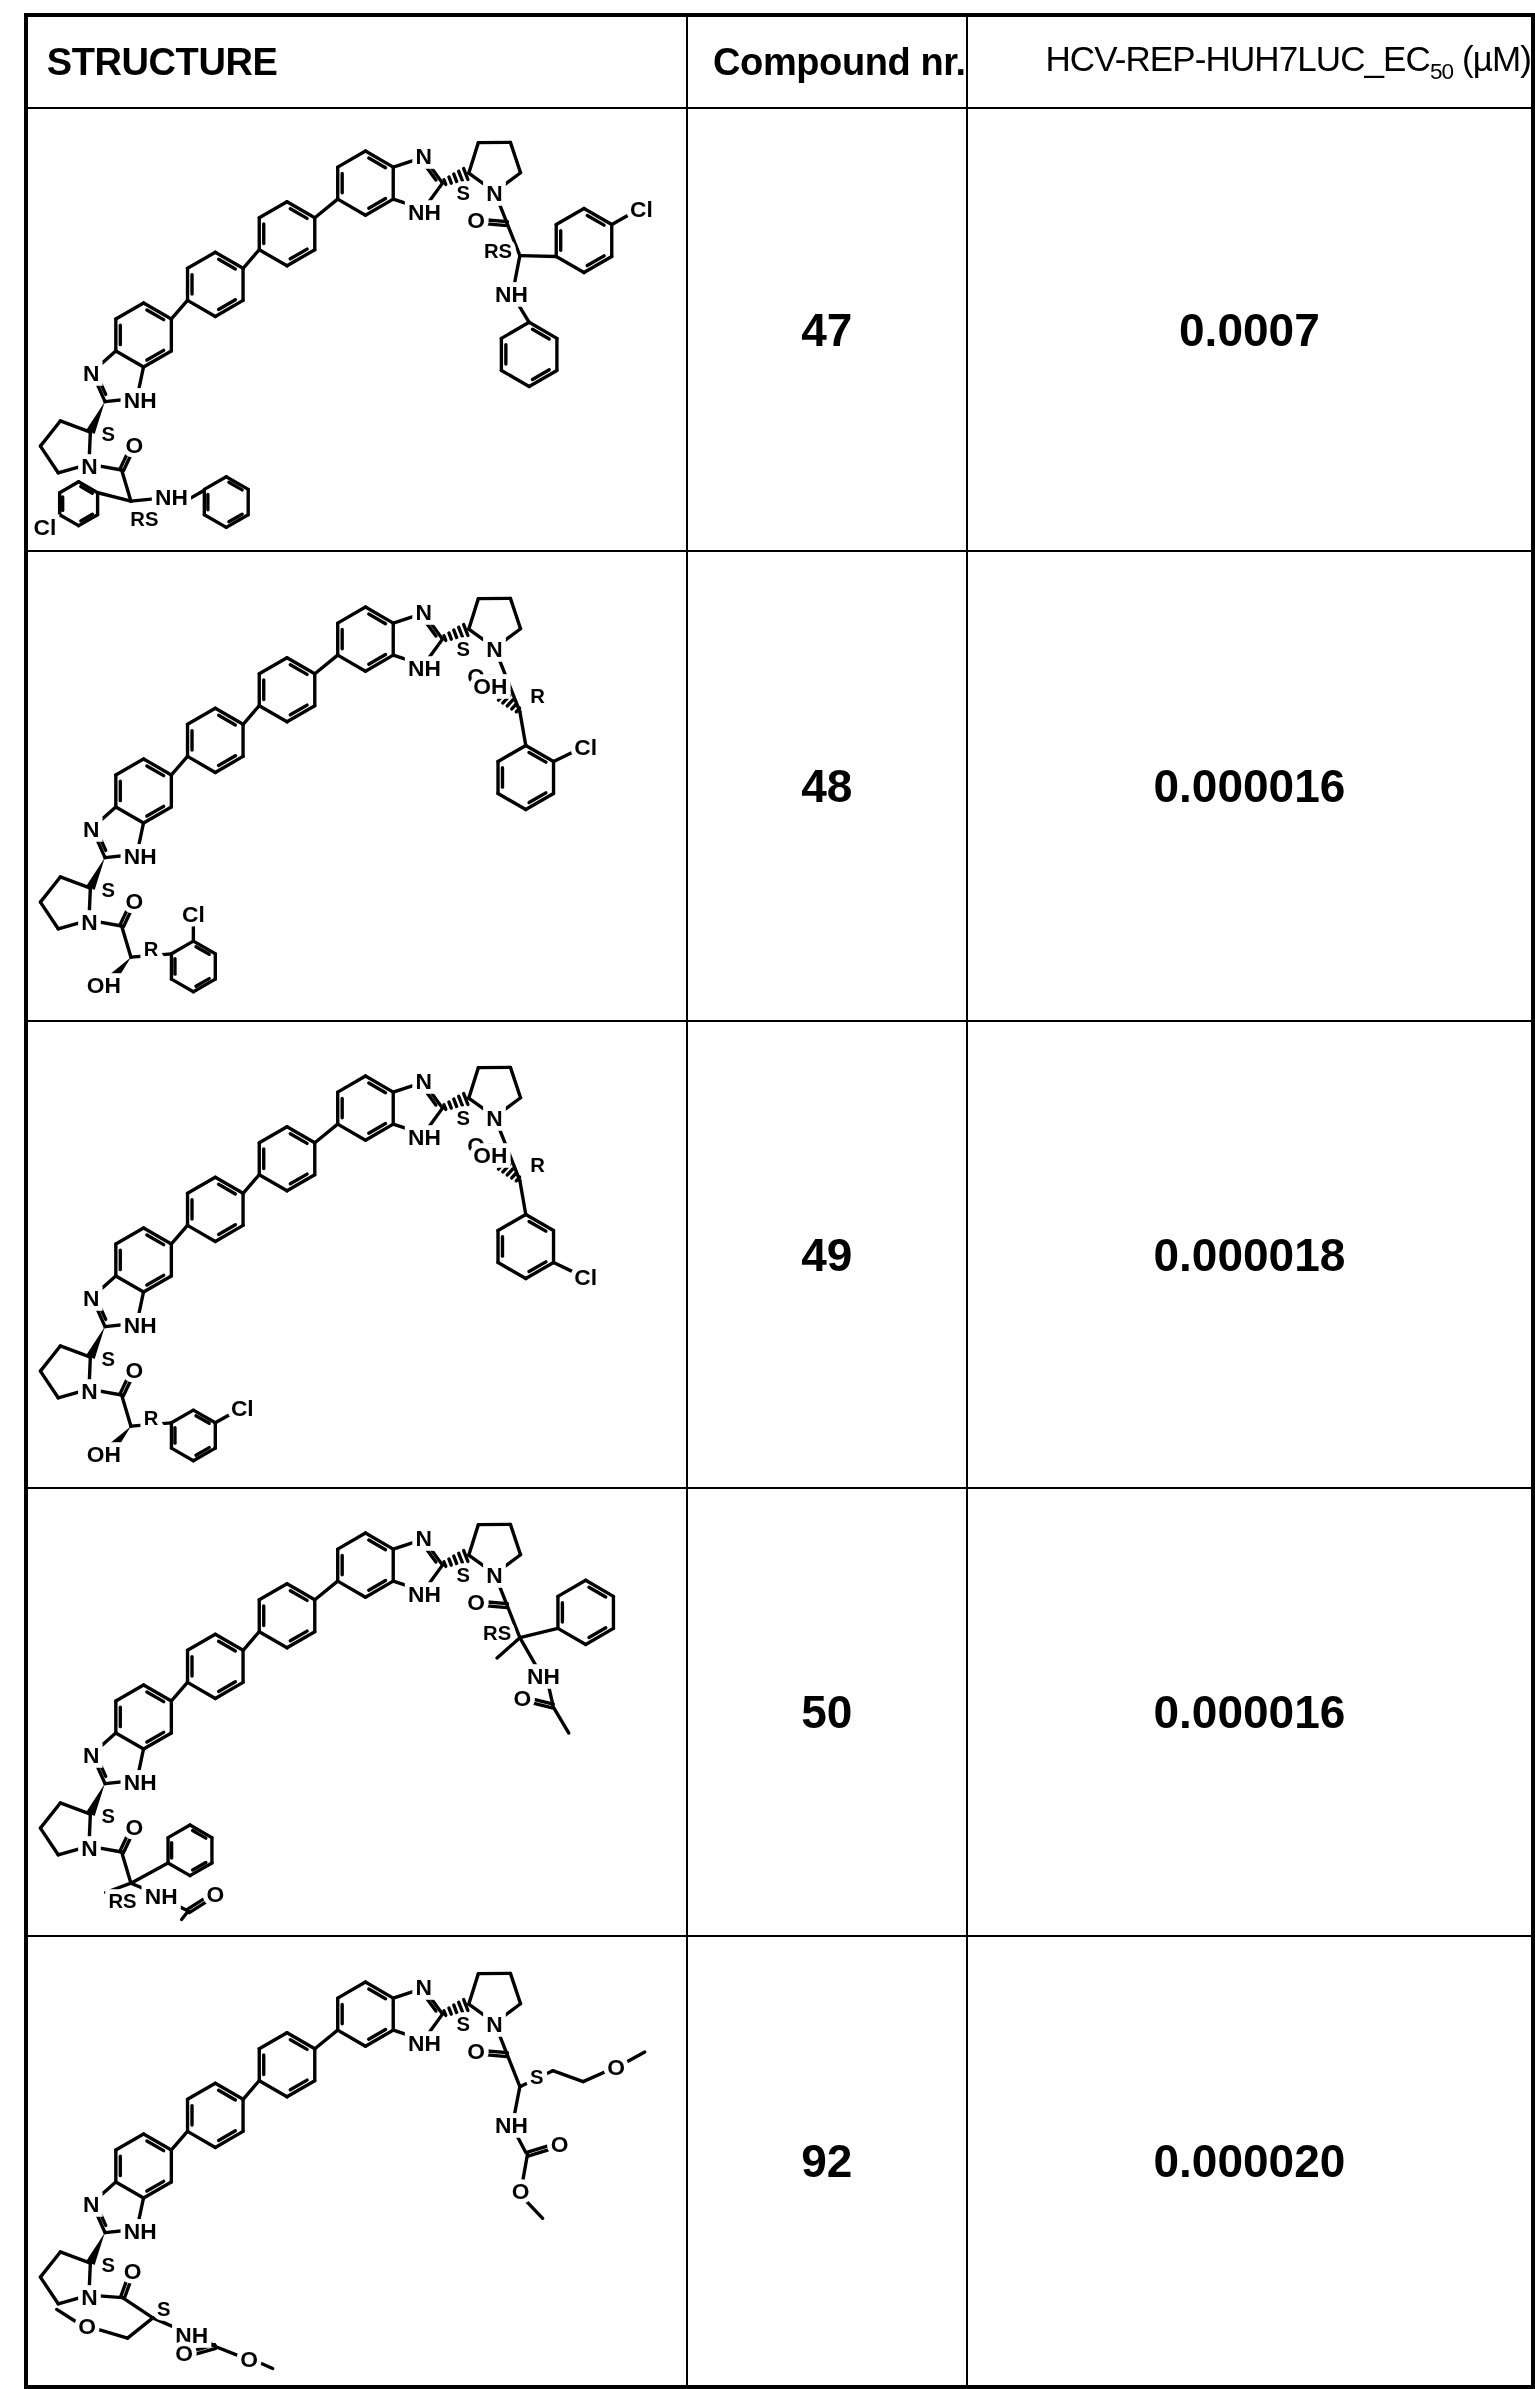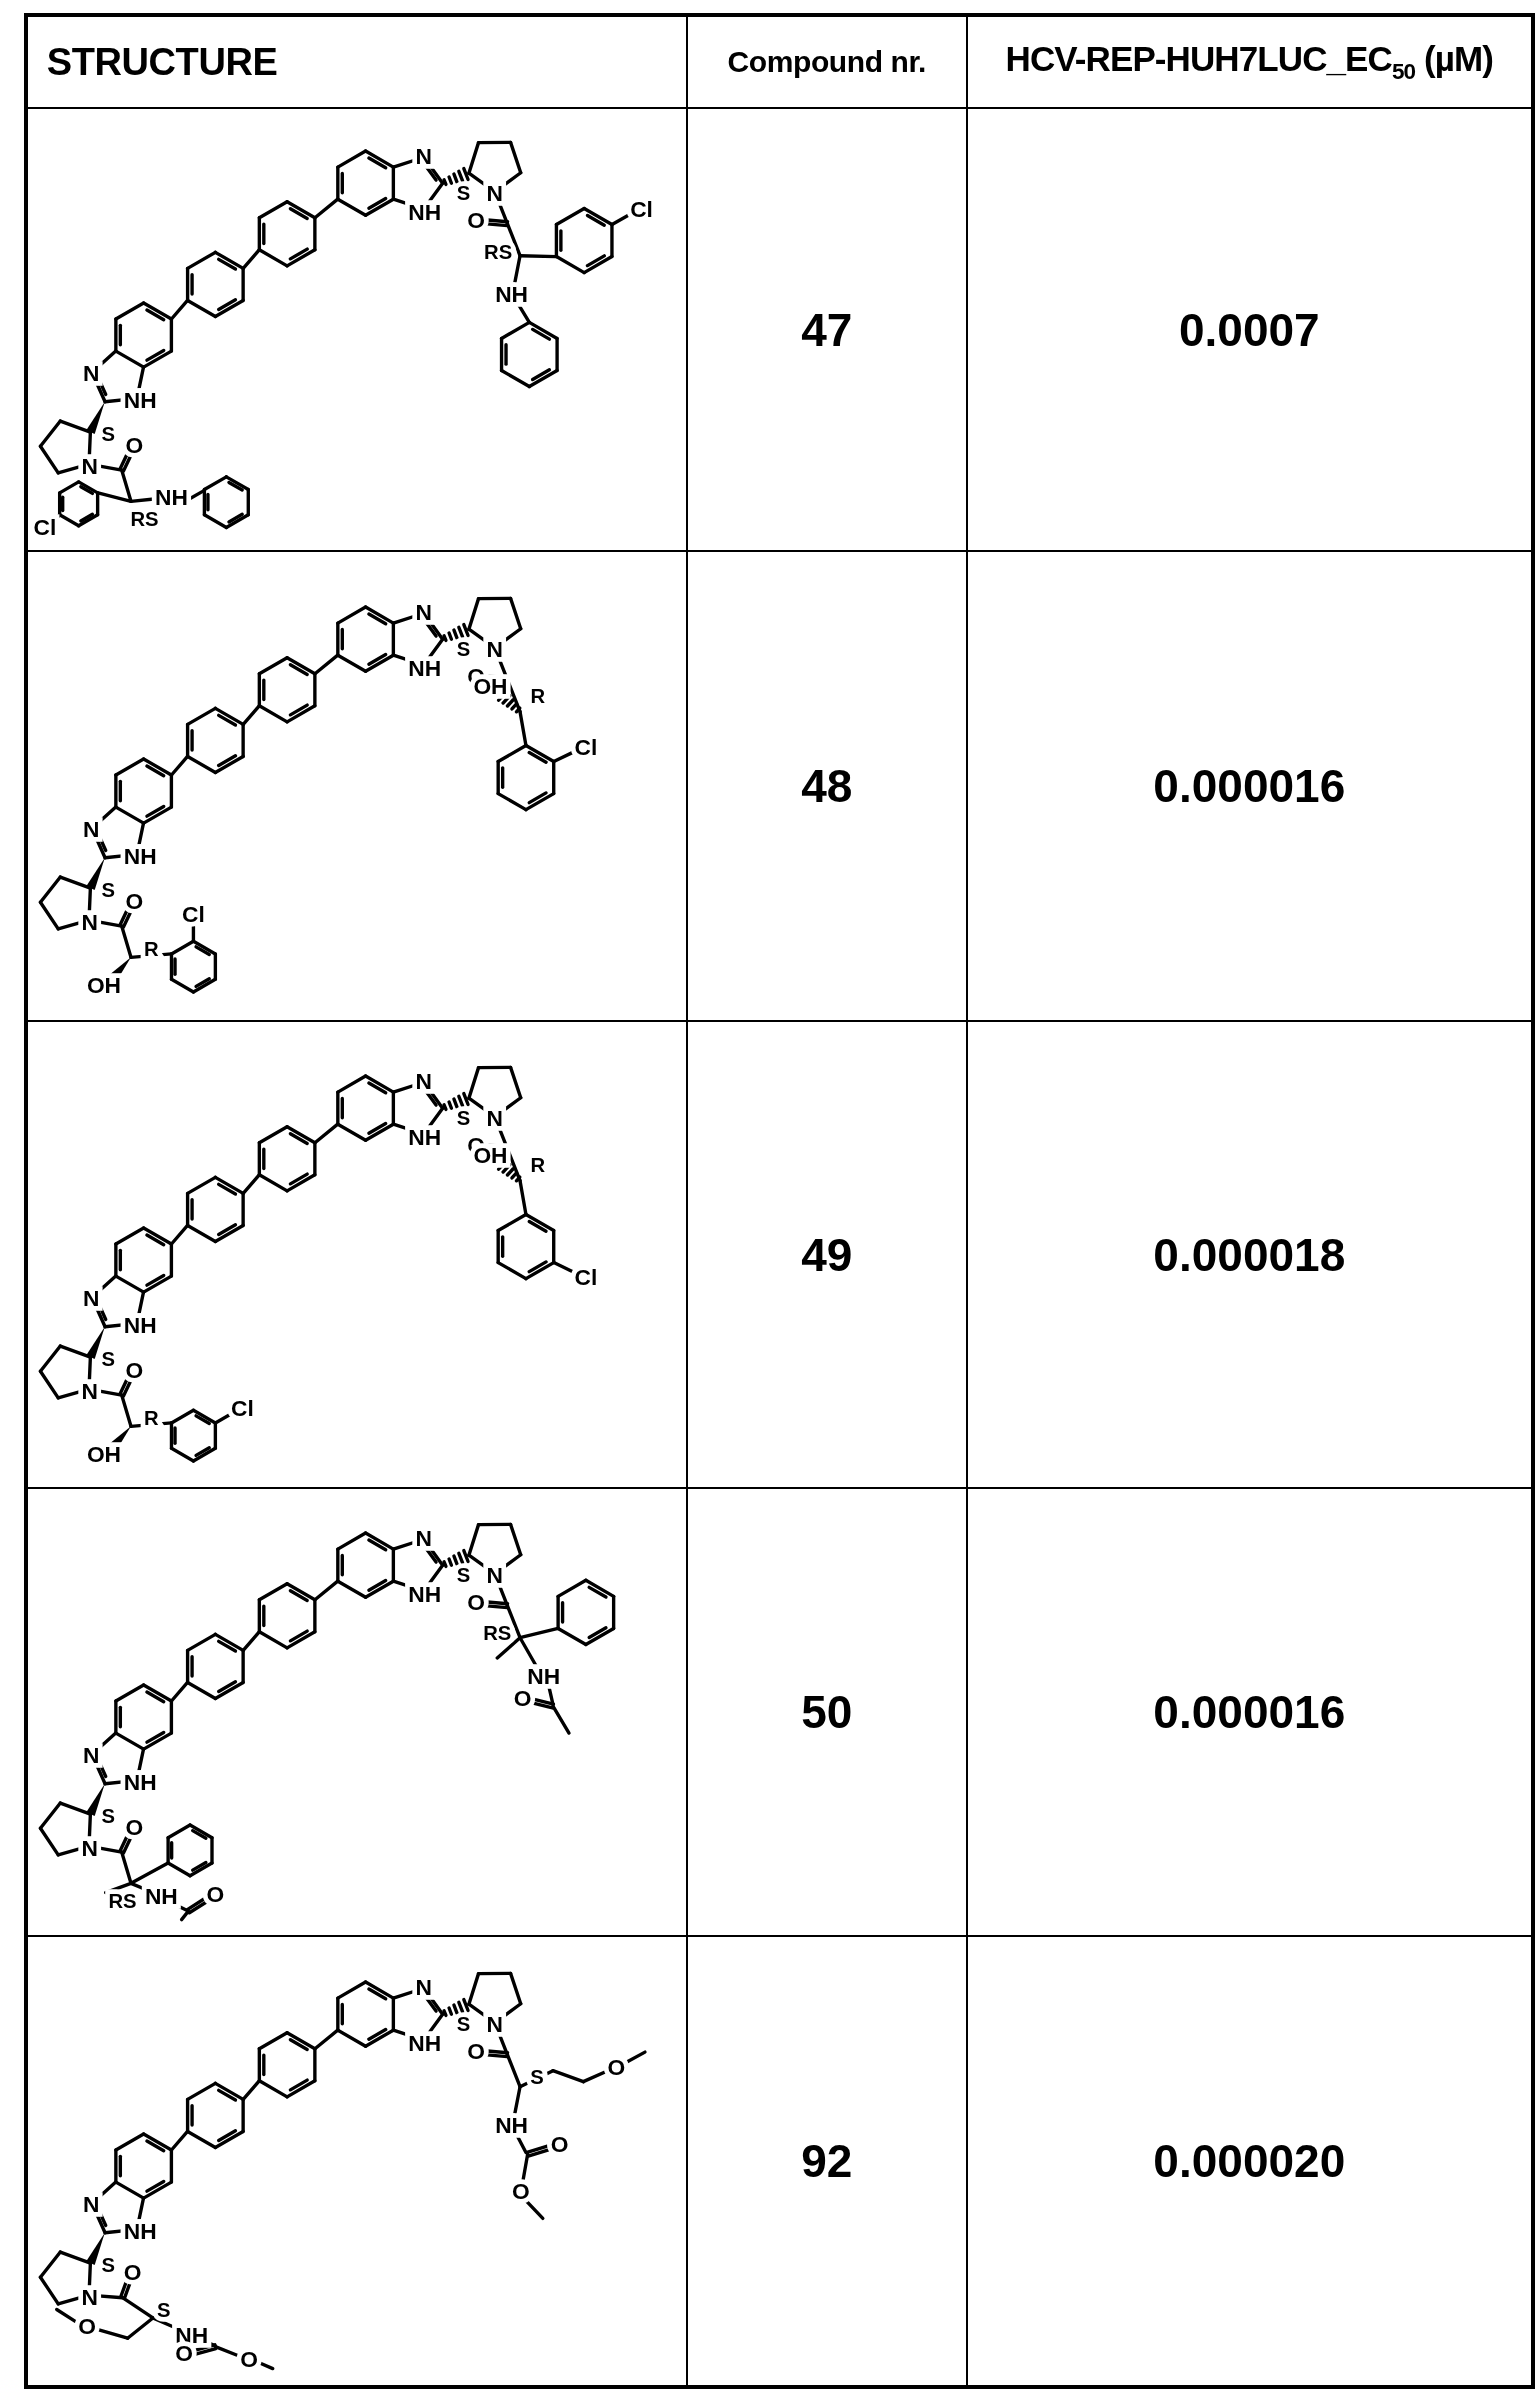--- a/index.html
+++ b/index.html
@@ -1,21 +1,21 @@
 <!DOCTYPE html>
 <html style="font-size:14px"><head>
 <meta charset="utf-8">
 <style>
   html,body{margin:0;padding:0;background:#ffffff;}
   body{width:1535px;height:2389px;position:relative;font-family:"Liberation Sans",sans-serif;color:#000;}
   table.tbl{position:absolute;left:8.7px;top:13px;border-collapse:collapse;table-layout:fixed;border:4.3px solid #000;background:#fff;margin-left:15px;}
   .tbl th,.tbl td{border:2.6px solid #000;padding:0;overflow:hidden;}
   th.h-struct{text-align:left;padding-left:19px;font-size:38px;font-weight:bold;letter-spacing:-0.4px;}
-  th.h-nr{text-align:center;font-size:30px;font-weight:bold;letter-spacing:-0.4px;}
-  th.h-ec{text-align:center;font-size:35px;font-weight:bold;letter-spacing:-0.9px;}
+  th.h-nr{text-align:right;font-size:38px;font-weight:bold;letter-spacing:-0.4px;}
+  th.h-ec{text-align:right;font-size:35px;font-weight:normal;letter-spacing:-0.9px;}
   th.h-ec sub{font-size:22.5px;}
   td.c-nr,td.c-ec{text-align:center;vertical-align:middle;font-size:46px;font-weight:bold;}
   td.c-struct{vertical-align:middle;}
   td.c-struct svg{display:block;width:100%;height:100%;}
   .bond{stroke:#000;stroke-width:4;fill:none;stroke-linecap:round;}
   .wedge{fill:#000;stroke:none;}
   .atom text{font-family:"Liberation Sans",sans-serif;font-weight:bold;fill:#000;stroke:#fff;stroke-width:11px;paint-order:stroke;text-anchor:middle;dominant-baseline:central;}
 </style>
 </head>
 <body>

